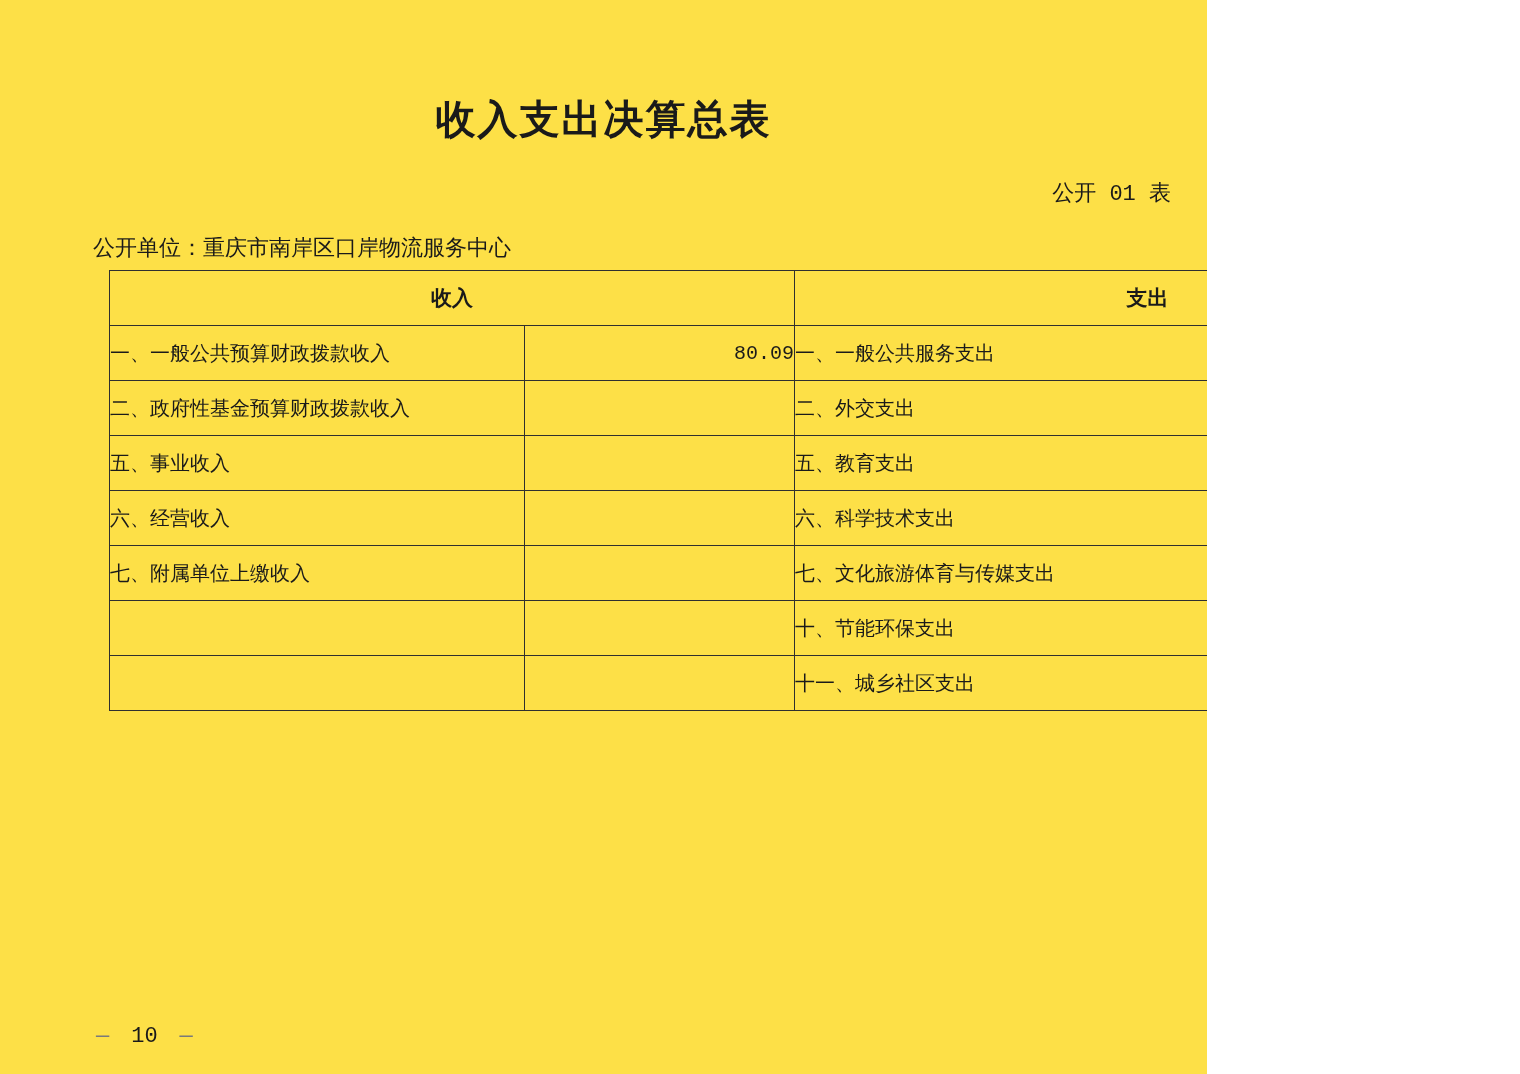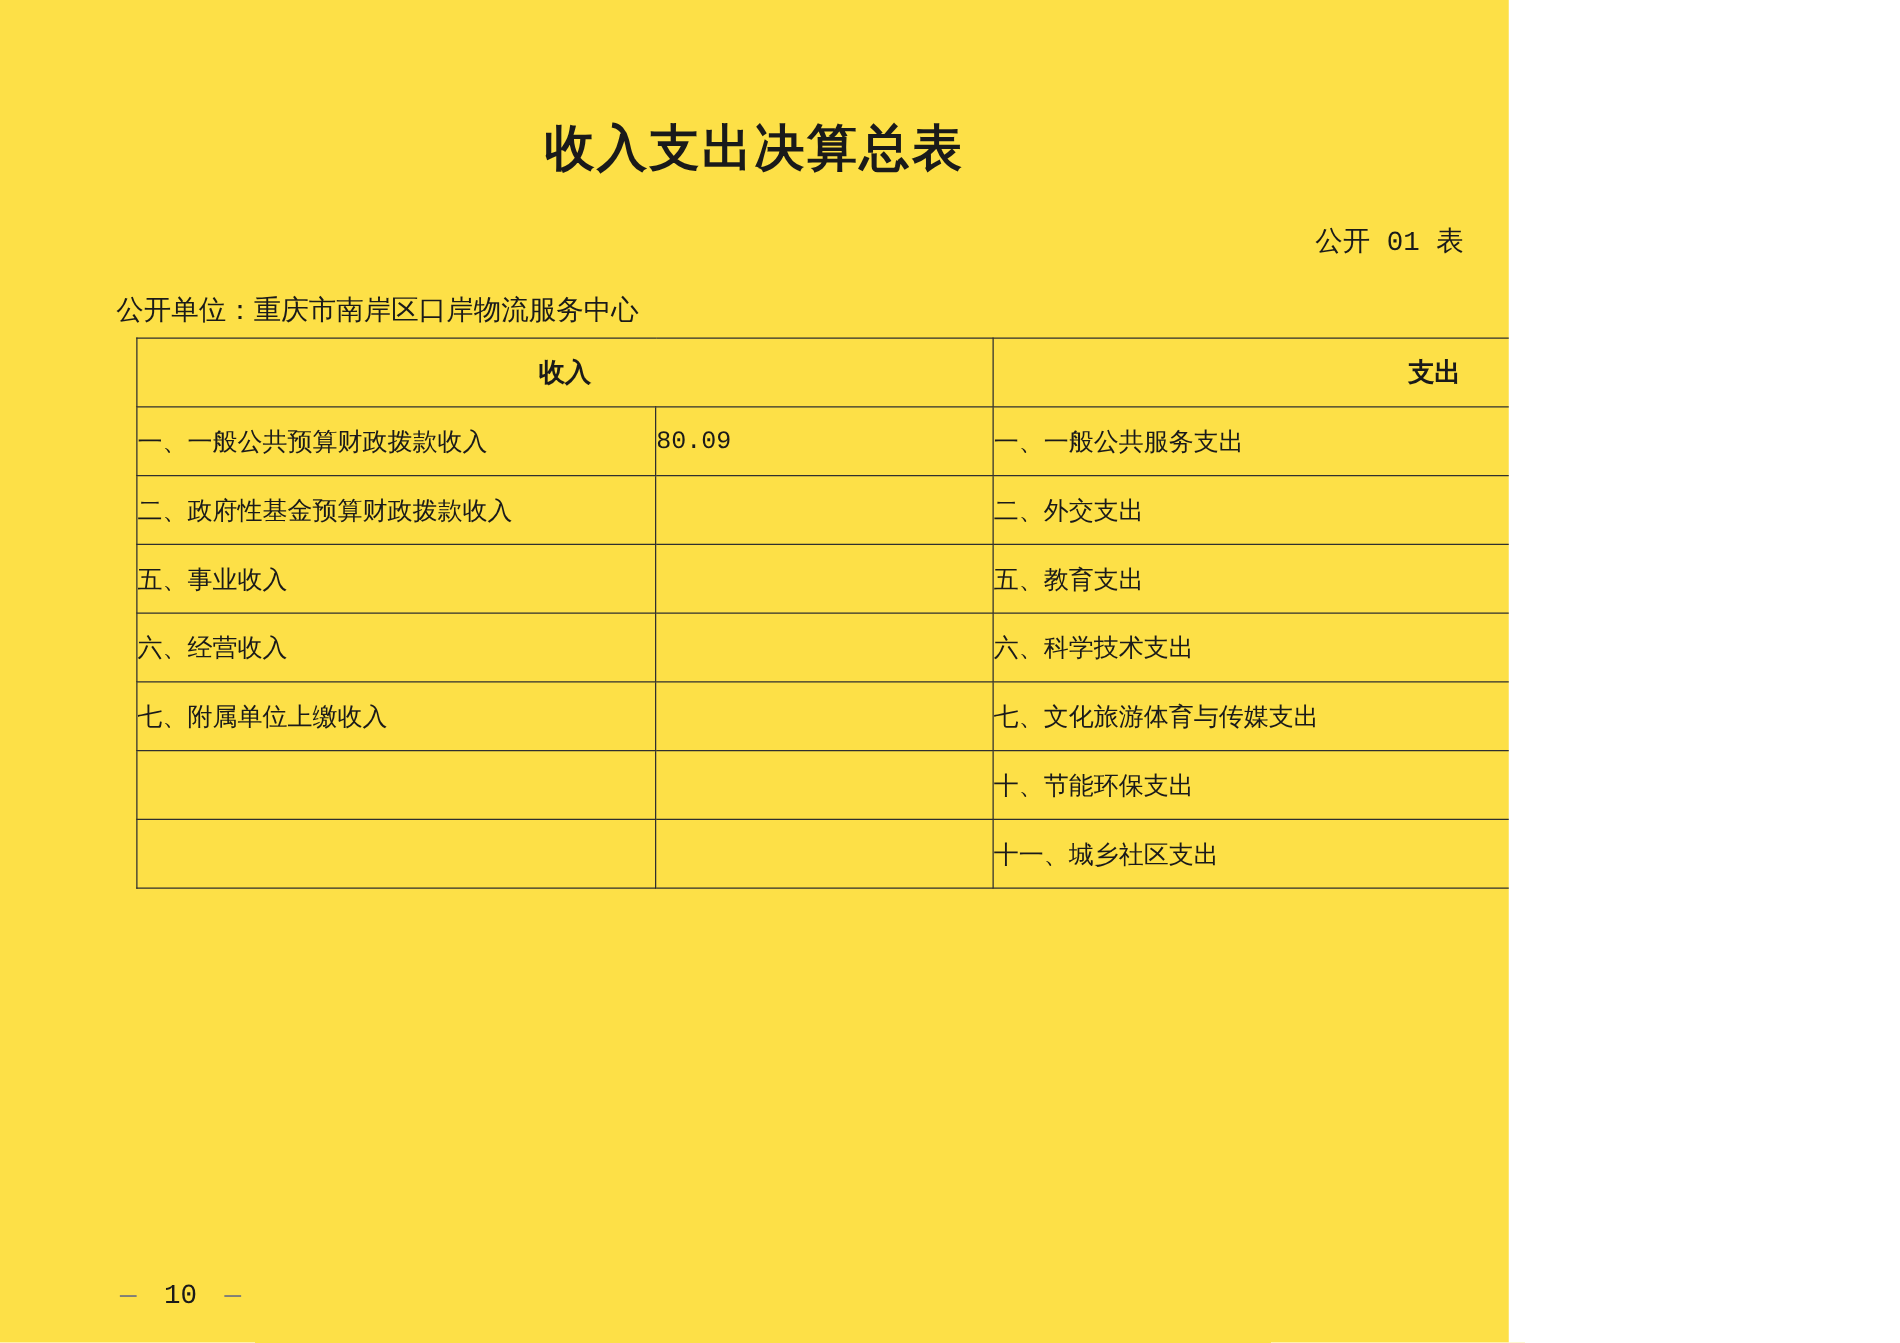--- a/index.html
+++ b/index.html
@@ -66,20 +66,21 @@
   tr.section-row td, tr.col-header-row td {
     text-align: center;
     font-weight: bold;
     font-size: 21px;
   }
   td.cell-label {
     text-align: left;
     padding-left: 6px;
   }
   td.cell-value {
+    text-align: right;
     padding-right: 12px;
   }
   .page-footer {
     position: absolute;
     top: 1024px;
     left: 96px;
     display: flex;
     align-items: center;
     gap: 22px;
     font-size: 22px;

